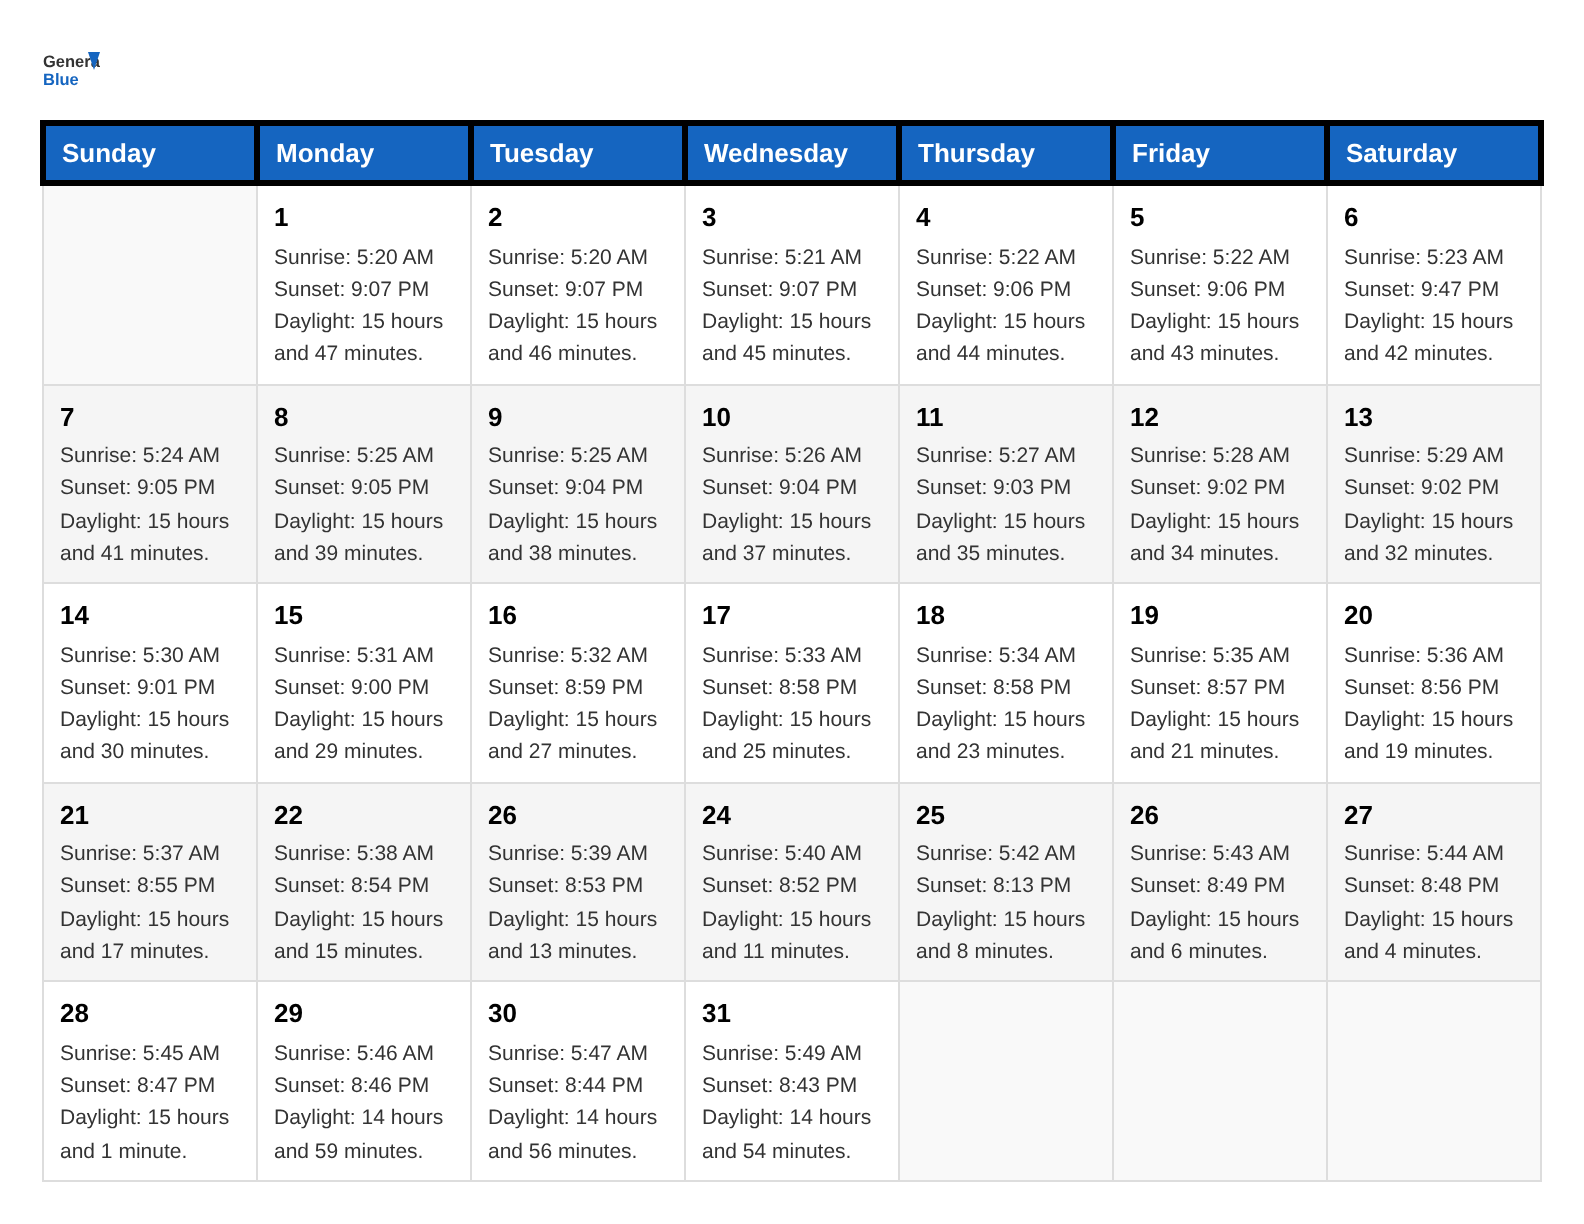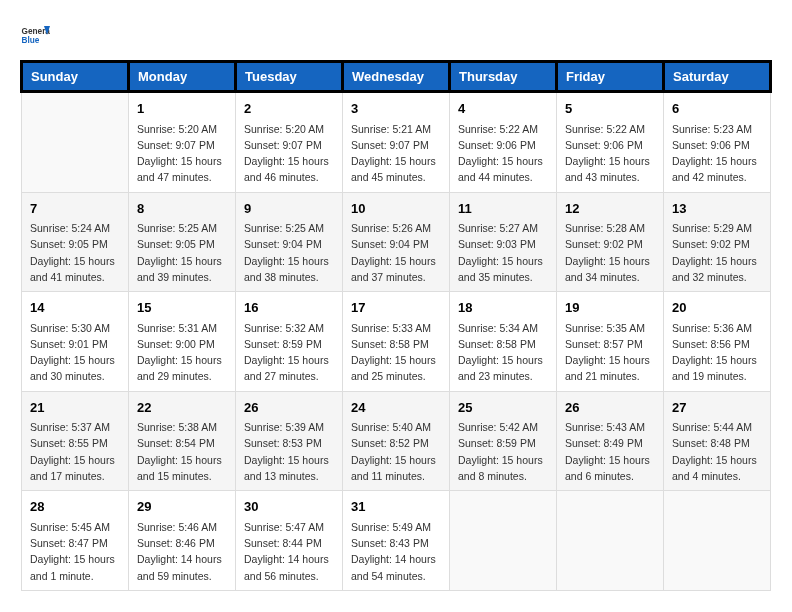--- a/index.html
+++ b/index.html
@@ -145,21 +145,21 @@
         <td>
           <span class="day-number">5</span>
           <div class="day-info" style="white-space: pre-line;">Sunrise: 5:22 AM
 Sunset: 9:06 PM
 Daylight: 15 hours
 and 43 minutes.</div>
         </td>
         <td>
           <span class="day-number">6</span>
           <div class="day-info" style="white-space: pre-line;">Sunrise: 5:23 AM
-Sunset: 9:06 PM
+Sunset: 9:47 PM
 Daylight: 15 hours
 and 42 minutes.</div>
         </td>
       </tr>
       <tr>
         <td>
           <span class="day-number">7</span>
           <div class="day-info" style="white-space: pre-line;">Sunrise: 5:24 AM
 Sunset: 9:05 PM
 Daylight: 15 hours
@@ -284,21 +284,21 @@
         <td>
           <span class="day-number">24</span>
           <div class="day-info" style="white-space: pre-line;">Sunrise: 5:40 AM
 Sunset: 8:52 PM
 Daylight: 15 hours
 and 11 minutes.</div>
         </td>
         <td>
           <span class="day-number">25</span>
           <div class="day-info" style="white-space: pre-line;">Sunrise: 5:42 AM
-Sunset: 8:59 PM
+Sunset: 8:13 PM
 Daylight: 15 hours
 and 8 minutes.</div>
         </td>
         <td>
           <span class="day-number">26</span>
           <div class="day-info" style="white-space: pre-line;">Sunrise: 5:43 AM
 Sunset: 8:49 PM
 Daylight: 15 hours
 and 6 minutes.</div>
         </td>

